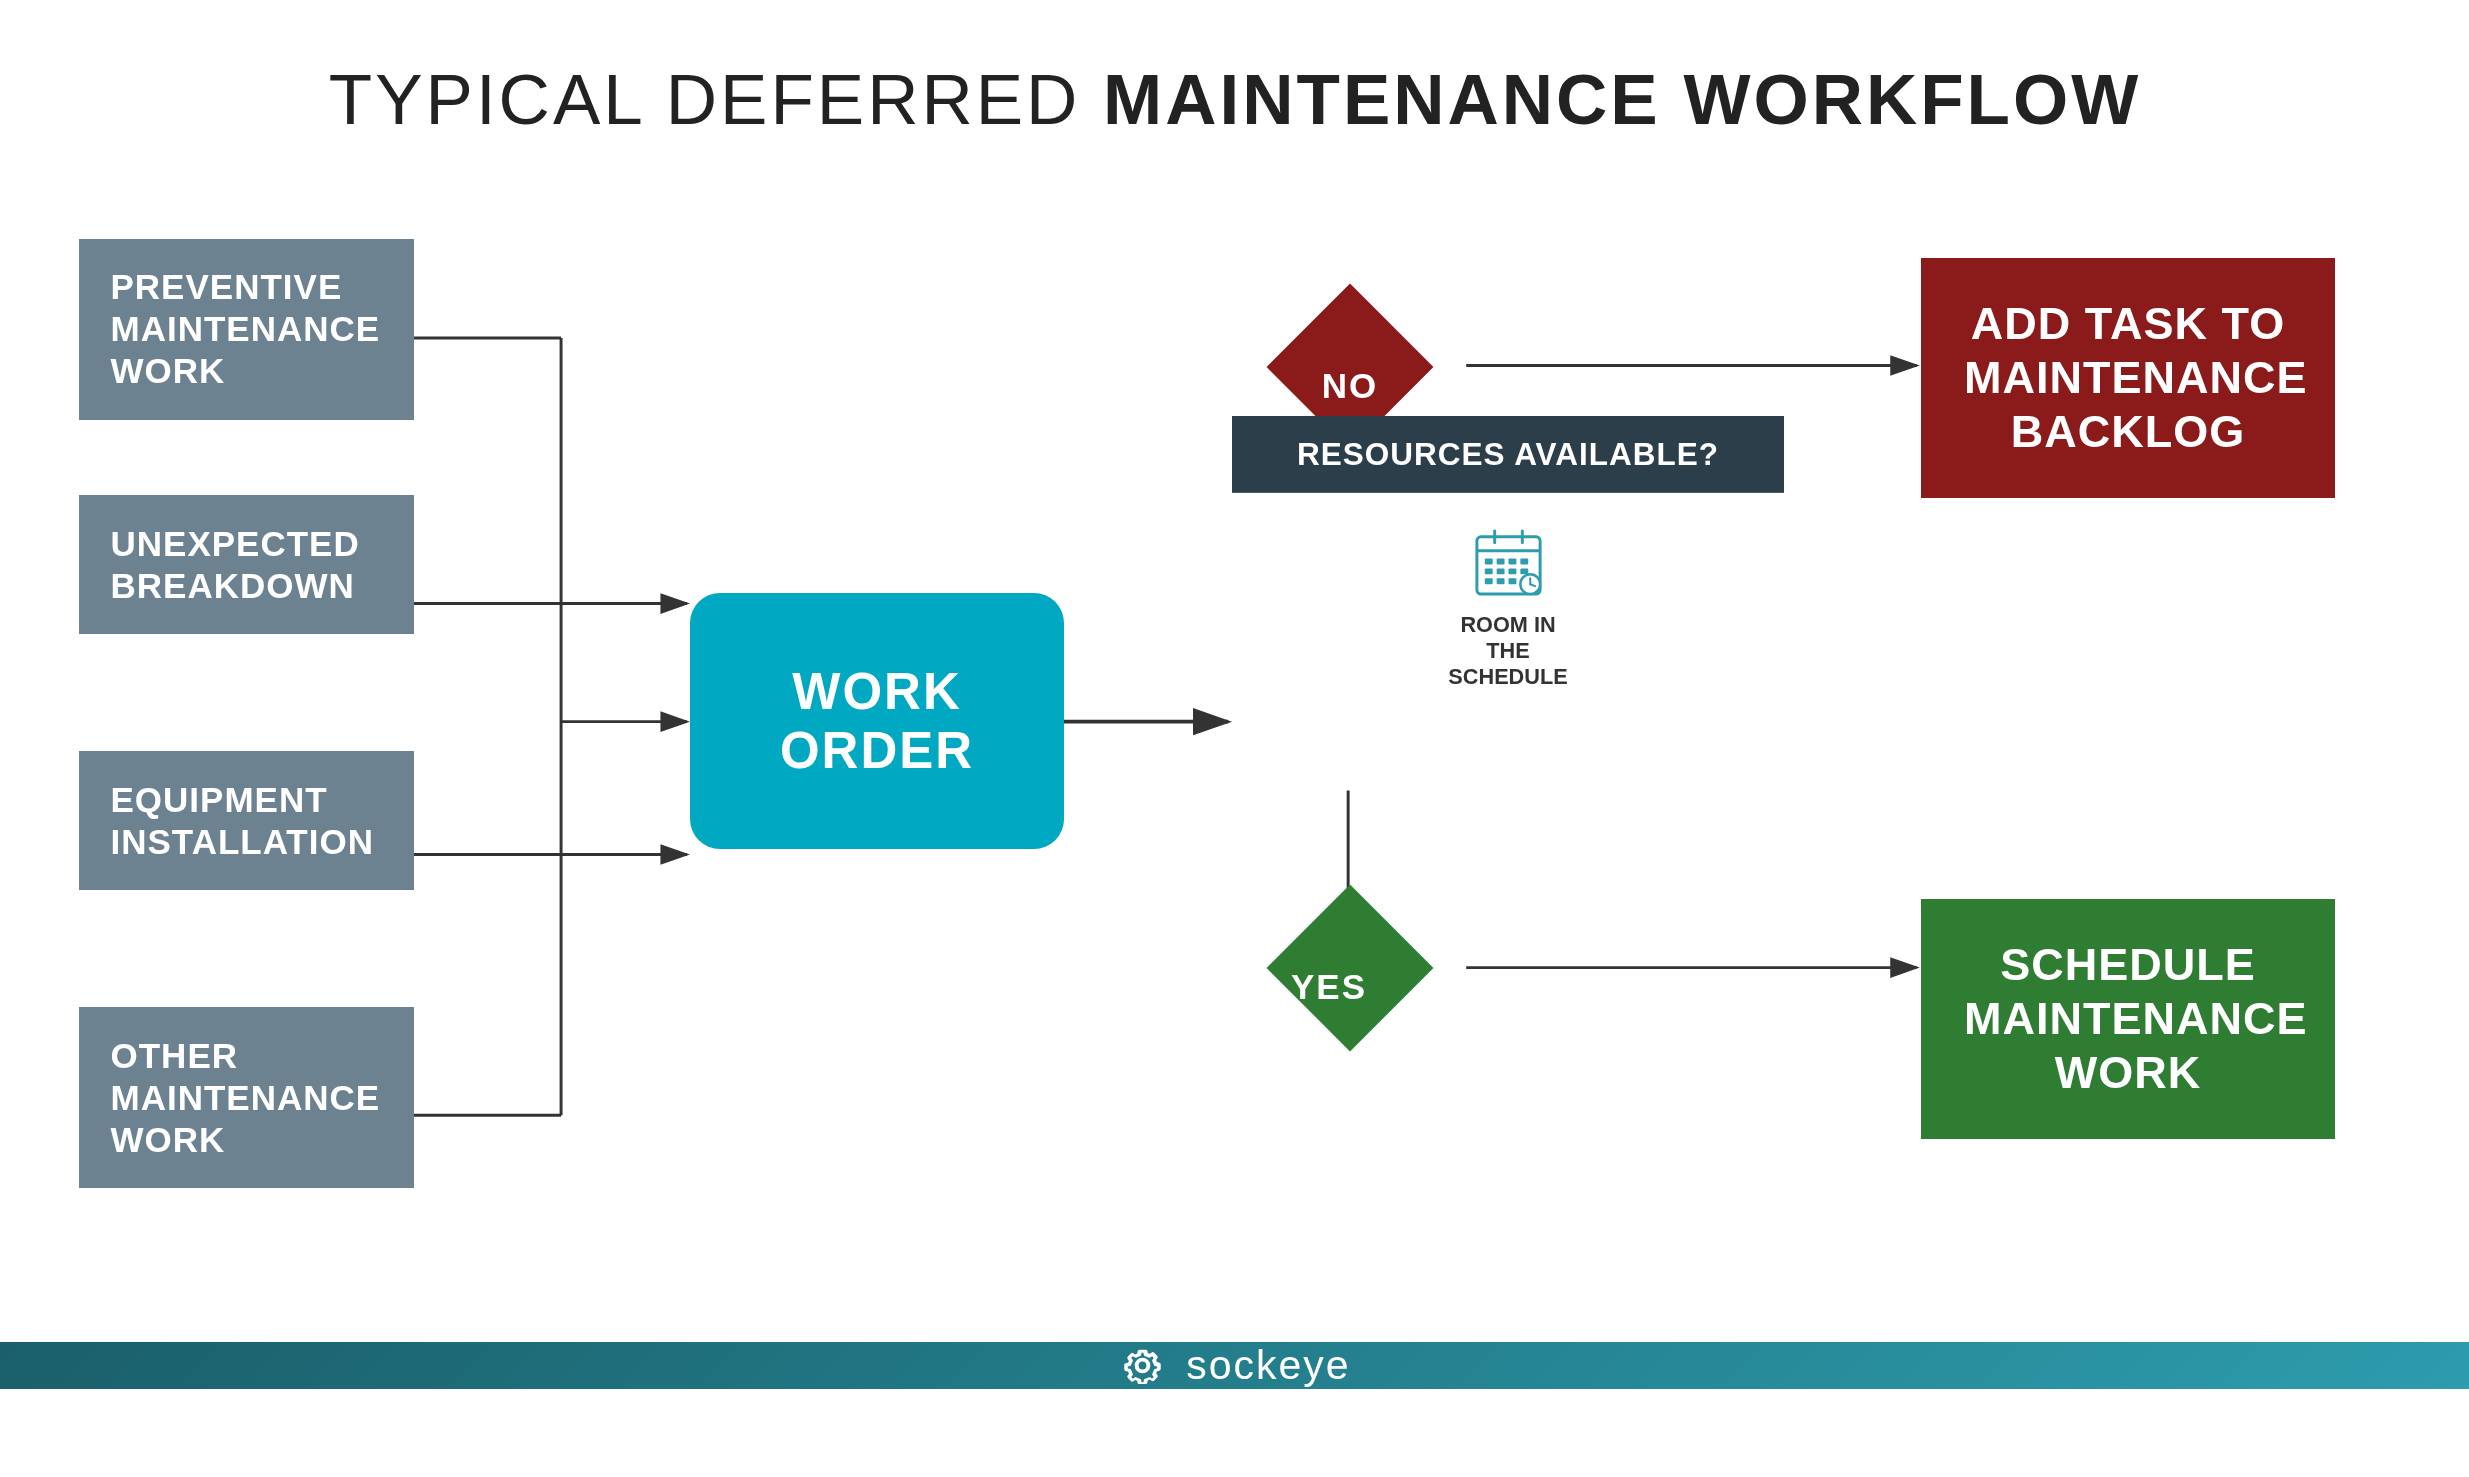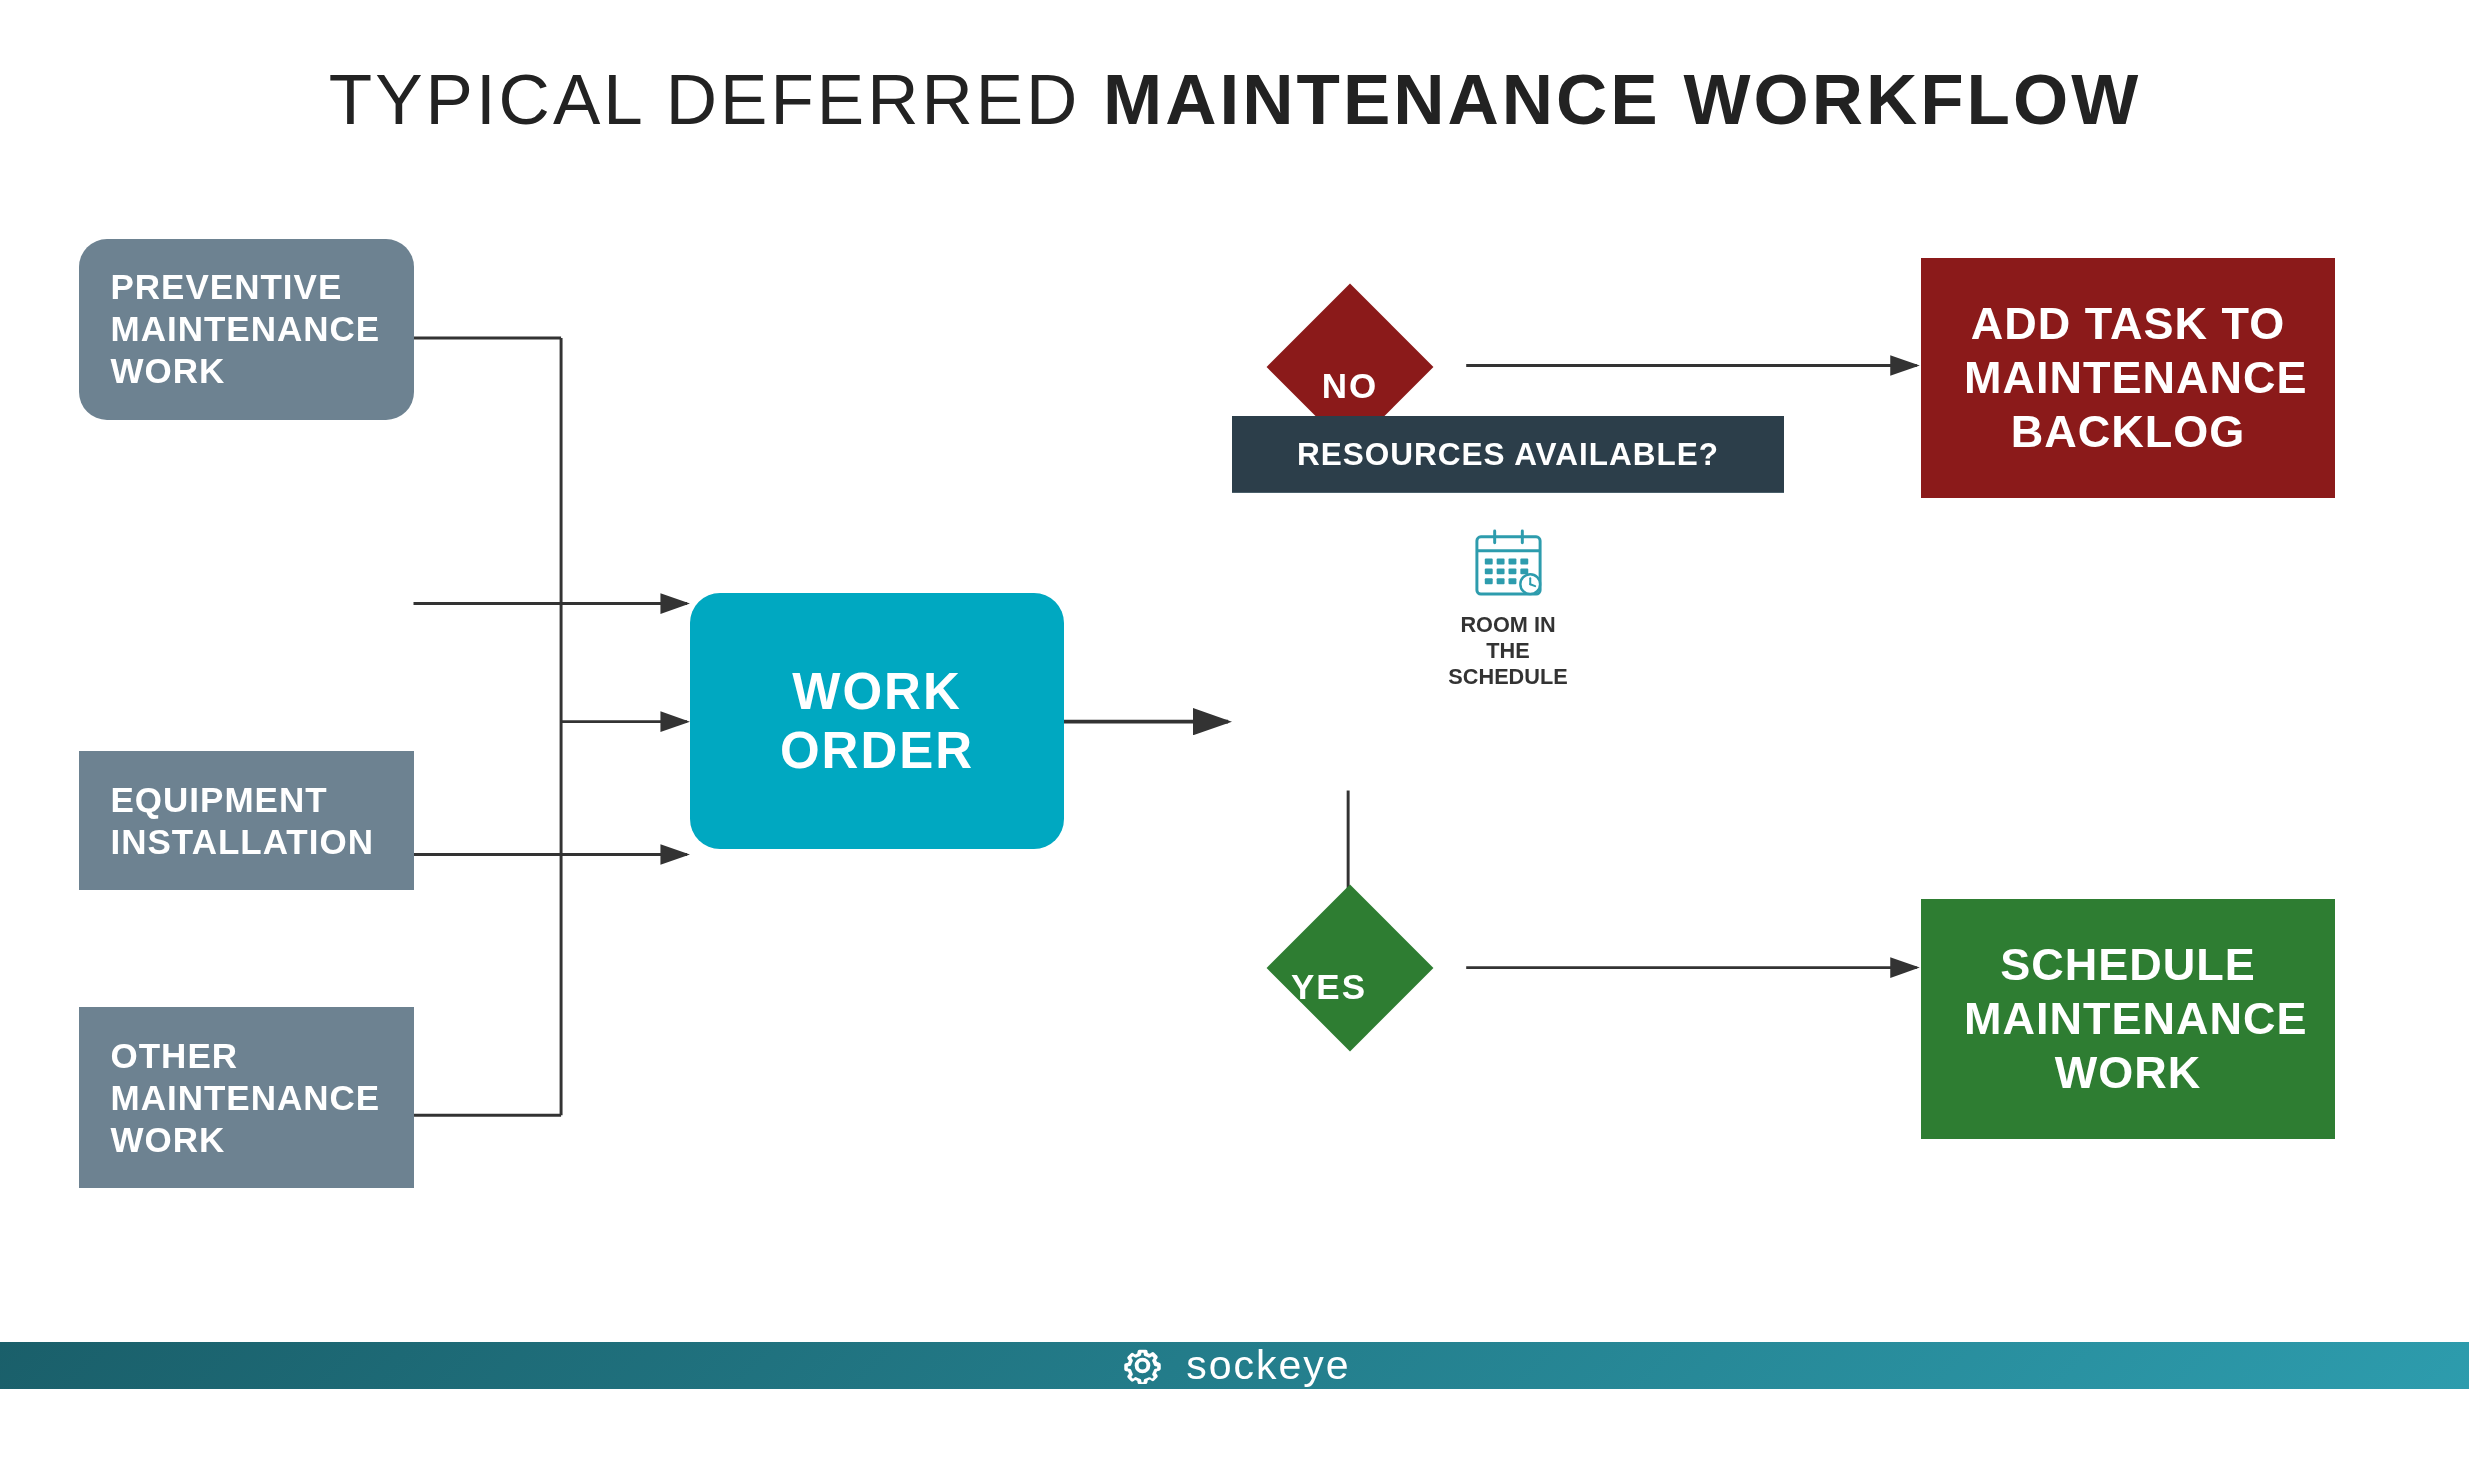--- a/index.html
+++ b/index.html
@@ -71,21 +71,21 @@
       font-size: 35px;
       font-weight: 700;
       text-transform: uppercase;
       letter-spacing: 1px;
       line-height: 1.2;
       padding: 27.6px 31.5px;
       width: 335px;
       text-align: left;
     }
 
-    .box-preventive { top: 19.7px; left: 0; border-radius: 28px; }
+    .box-preventive { top: 19.7px; left: 0; }
     .box-unexpected { top: 276px; left: 0; }
     .box-equipment { top: 532px; left: 0; }
     .box-other { top: 788px; left: 0; }
 
     
     .work-order-box {
       position: absolute;
       background: #00a8c1;
       color: white;
       font-size: 51px;
@@ -300,20 +300,23 @@
 
         <line x1="1410" y1="760" x2="1868" y2="760" stroke="#333" stroke-width="3" marker-end="url(#arrowhead)"></line>
 
         <line x1="1290" y1="580" x2="1290" y2="700" stroke="#333" stroke-width="3"></line>
       </svg>
 
       <div class="input-box box-preventive">
         PREVENTIVE<br>MAINTENANCE<br>WORK
       </div>
 
+      <div class="input-box box-unexpected">
+        UNEXPECTED<br>BREAKDOWN
+      </div>
 
       <div class="input-box box-equipment">
         EQUIPMENT<br>INSTALLATION
       </div>
 
       <div class="input-box box-other">
         OTHER<br>MAINTENANCE<br>WORK
       </div>
 
       <div class="work-order-box">

